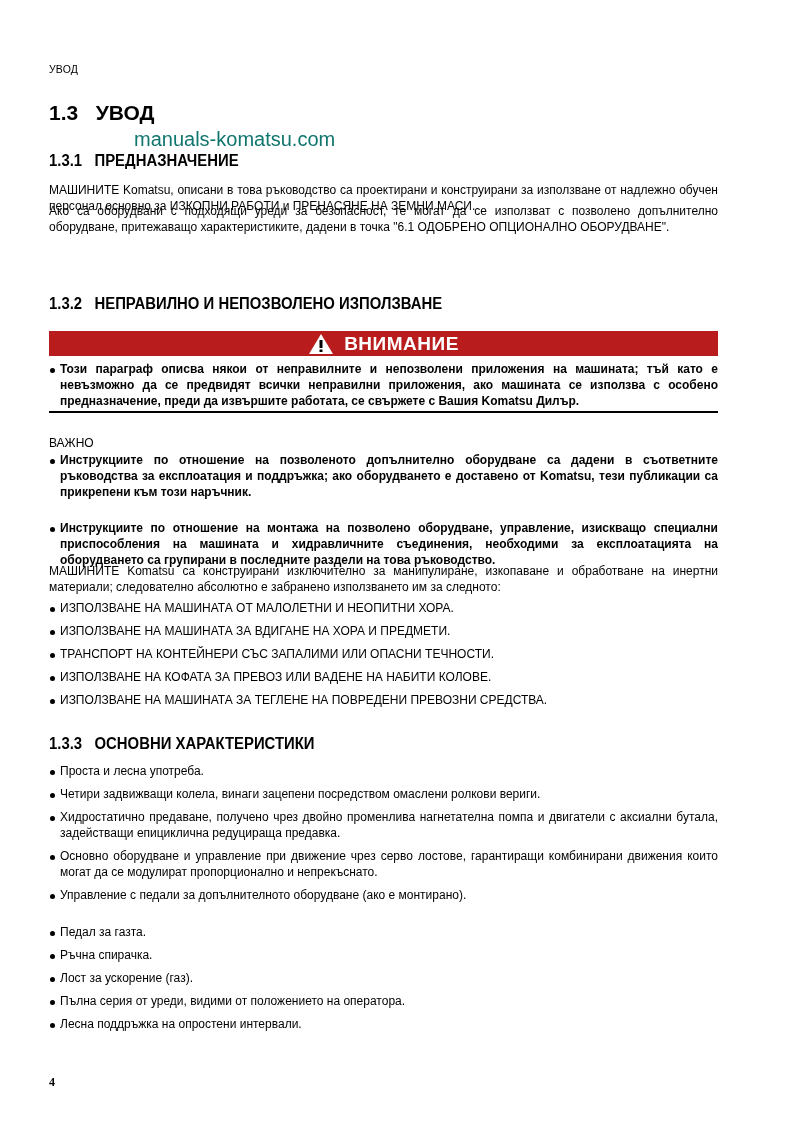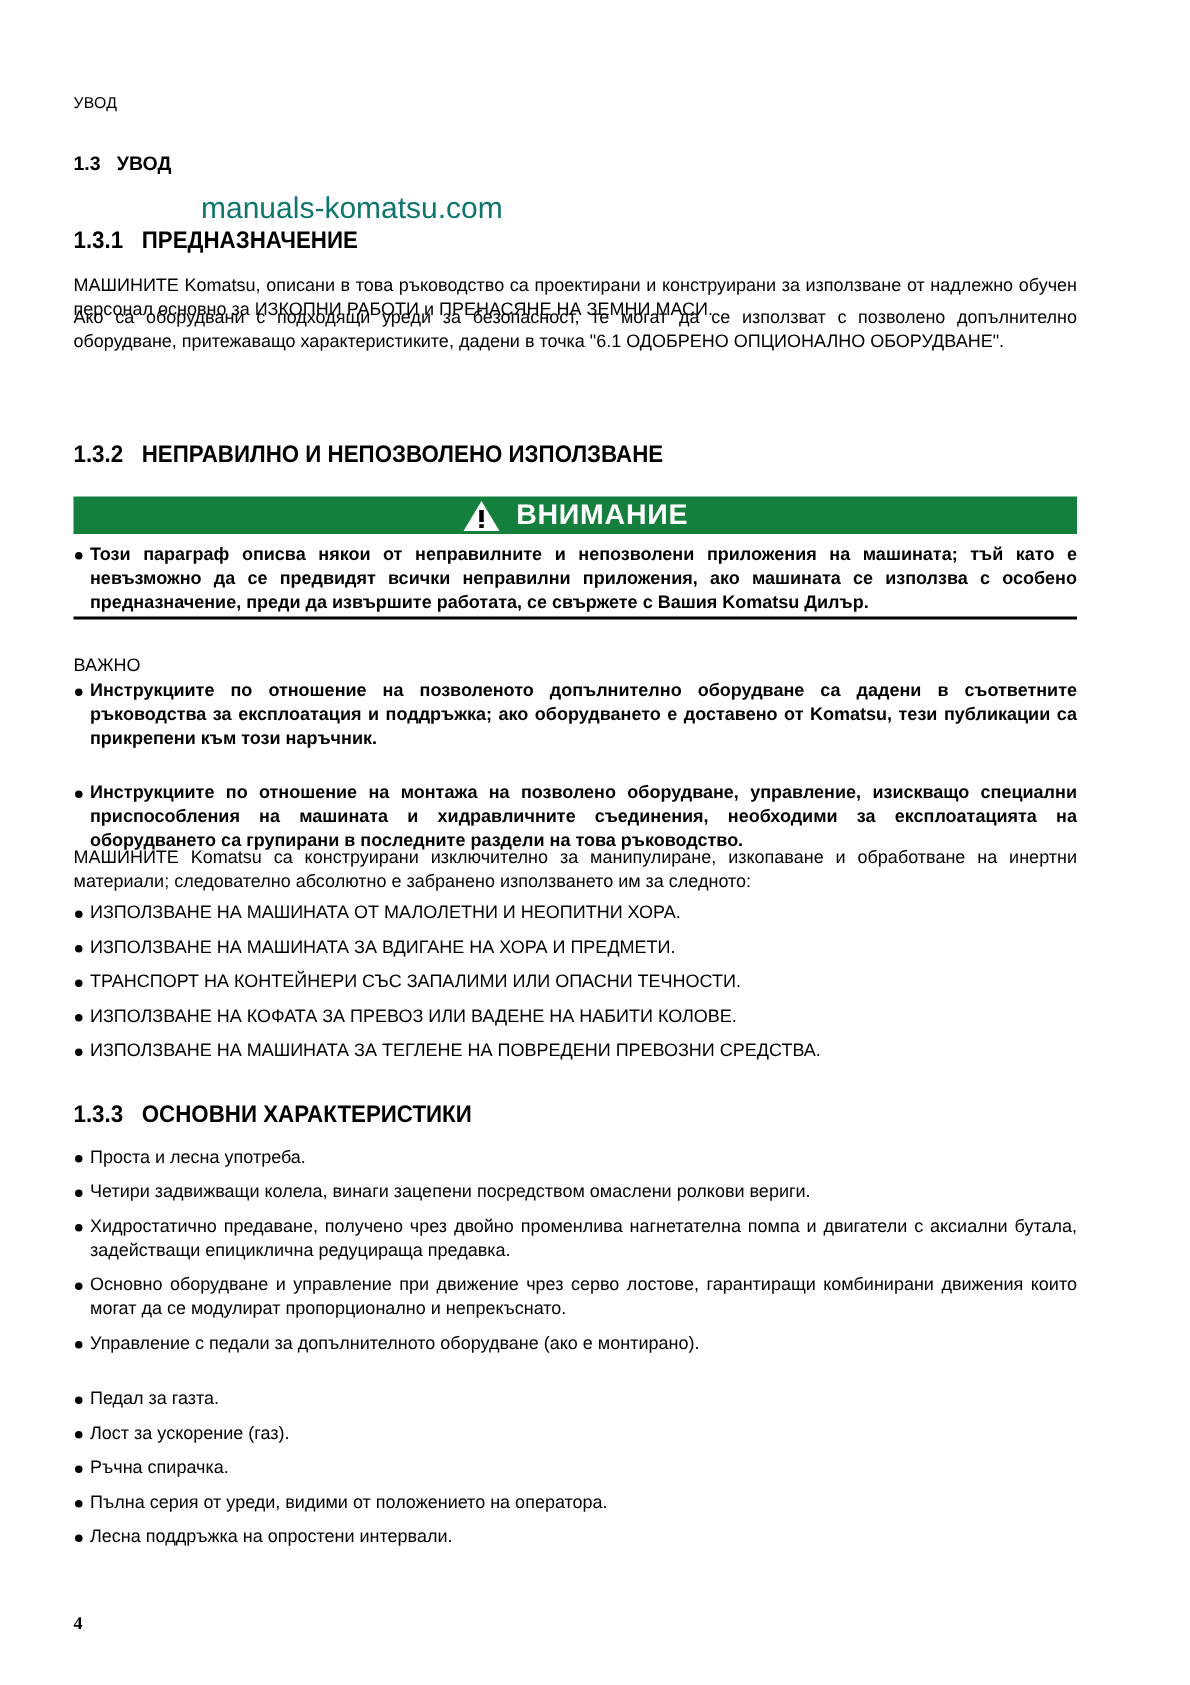--- a/index.html
+++ b/index.html
@@ -1,23 +1,23 @@
 <!DOCTYPE html>
 <html><head>
 <meta charset="utf-8">
 <style>
   html, body { margin:0; padding:0; background:#ffffff; }
   body { width:793px; height:1123px; position:relative; overflow:hidden; font-family:"Liberation Sans", sans-serif; color:#000; }
   .abs { position:absolute; }
   .running-head { left:49px; top:63px; font-size:10.5px; letter-spacing:0.2px; }
-  .h1 { left:49px; top:101px; font-size:13px; font-weight:bold; white-space:pre;text-align:center; }
+  .h1 { left:49px; top:101px; font-size:21px; font-weight:bold; white-space:pre;text-align:center; }
   .watermark { left:134px; top:128px; font-size:20px; color:#0f766e; }
   .h2 { left:49px; font-size:16px; font-weight:bold; white-space:pre; transform:scaleX(0.93); transform-origin:left top; }
   .para { left:49px; width:669px; font-size:12px; line-height:16px; text-align:justify; }
-  .warn-banner { left:49px; top:331px; width:669px; height:25px; background:#15803d; color:#fff; display:flex; align-items:center; justify-content:center; gap:10px; }
+  .warn-banner { left:49px; top:331px; width:669px; height:25px; background:#b91c1c; color:#fff; display:flex; align-items:center; justify-content:center; gap:10px; }
   .warn-banner .tri { width:26px; height:22px; }
   .warn-title { font-size:19px; font-weight:bold; letter-spacing:0.5px; }
   .bullets { left:49px; width:669px; margin:0; padding:0; list-style:none; }
   .bullets li { position:relative; padding-left:11px; font-size:12px; line-height:16px; text-align:justify; }
   .bullets li::before { content:""; position:absolute; left:1px; top:7px; width:5px; height:5px; border-radius:50%; background:#000; }
   .bold li { font-weight:bold; }
   .rule { left:49px; width:669px; height:2px; background:#000; }
   .page-num { left:49px; top:1075px; font-size:12px; font-weight:bold; font-family:"Liberation Serif", serif; }
 </style>
 </head>
@@ -67,19 +67,19 @@
 
 <div class="abs h2" style="top:735px;">1.3.3   ОСНОВНИ ХАРАКТЕРИСТИКИ</div>
 
 <ul class="abs bullets" style="top:763px;">
   <li>Проста и лесна употреба.</li>
   <li style="margin-top:7px;">Четири задвижващи колела, винаги зацепени посредством омаслени ролкови вериги.</li>
   <li style="margin-top:7px;">Хидростатично предаване, получено чрез двойно променлива нагнетателна помпа и двигатели с аксиални бутала, задействащи епициклична редуцираща предавка.</li>
   <li style="margin-top:7px;">Основно оборудване и управление при движение чрез серво лостове, гарантиращи комбинирани движения които могат да се модулират пропорционално и непрекъснато.</li>
   <li style="margin-top:7px;">Управление с педали за допълнителното оборудване (ако е монтирано).</li>
   <li style="margin-top:21px;">Педал за газта.</li>
+  <li style="margin-top:7px;">Ръчна спирачка.</li>
   <li style="margin-top:7px;">Лост за ускорение (газ).</li>
-  <li style="margin-top:7px;">Ръчна спирачка.</li>
   <li style="margin-top:7px;">Пълна серия от уреди, видими от положението на оператора.</li>
   <li style="margin-top:7px;">Лесна поддръжка на опростени интервали.</li>
 </ul>
 
 <div class="abs page-num">4</div>
 
 </body></html>

